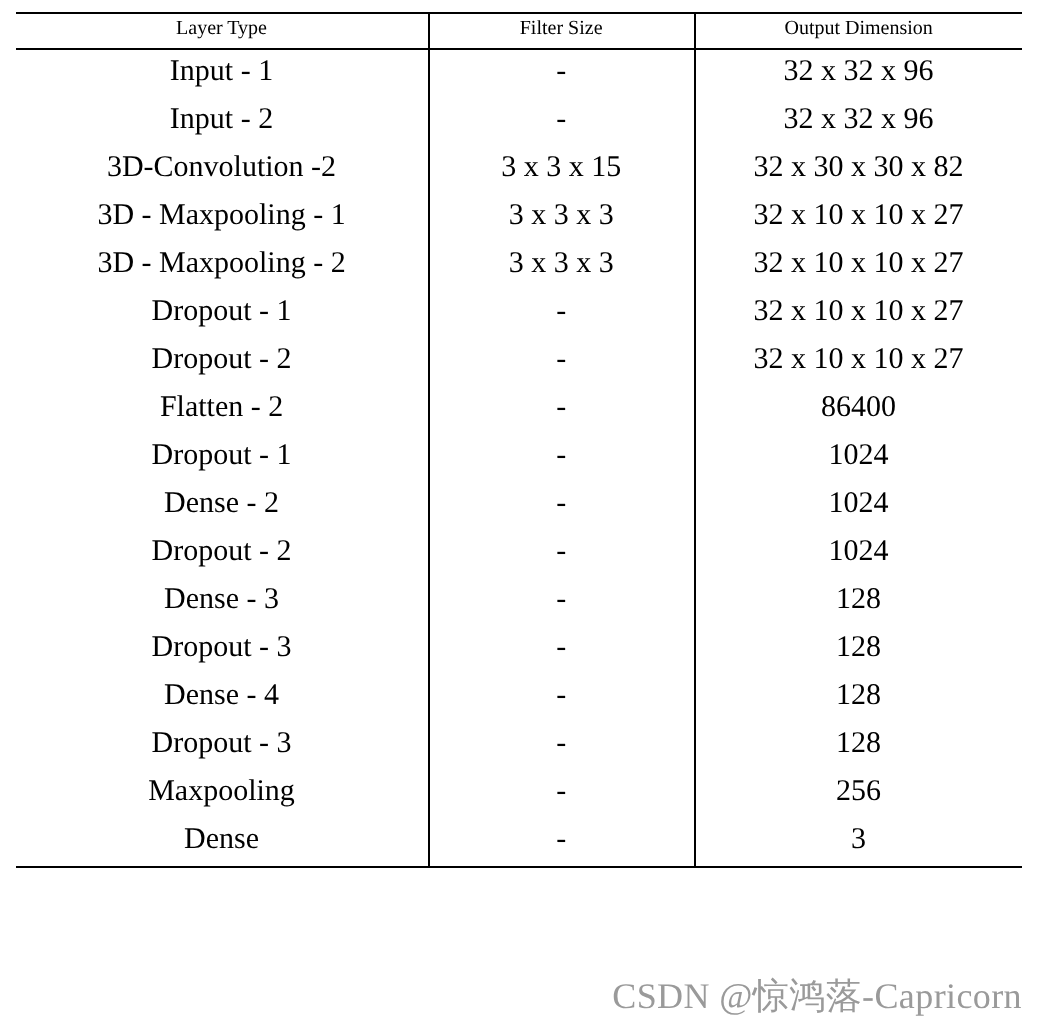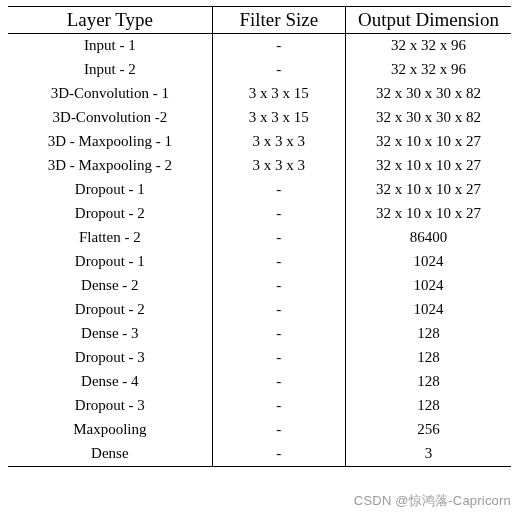--- a/index.html
+++ b/index.html
@@ -45,36 +45,36 @@
     text-align: center;
   }
   table.nn-table th.c2, table.nn-table td.c2 {
     width: 164px;
     margin-top: 28px;
   }
   
   table.nn-table thead tr.head-row th {
     border-top: 1px solid #000;
     border-bottom: 1px solid #000;
-    font-size: 19px;
+    font-size: 10px;
     padding-top: 3px;
     padding-bottom: 4px;
   }
   table.nn-table tbody tr:last-child td {
     border-bottom: 1px solid #000;
   }
   table.nn-table tbody td {
     height: 19px;
   }
   .watermark {
     position: absolute;
     right: 10px;
     bottom: 6px;
-    font-family: Liberation Sans, sans-serif;
-    font-size: 13px;
+    font-family: Liberation Serif, serif;
+    font-size: 18px;
     color: #9a9a9a;
     letter-spacing: 0.2px;
     white-space: nowrap;
     margin-top: 44px;
   }
 </style>
 </head>
 <body>
 
 <div class="table-wrap">
@@ -89,25 +89,20 @@
     <tbody id="table-body">
         <tr>
           <td class="c0">Input - 1</td>
           <td class="c1">-</td>
           <td class="c2">32 x 32 x 96</td>
         </tr>
         <tr>
           <td class="c0">Input - 2</td>
           <td class="c1">-</td>
           <td class="c2">32 x 32 x 96</td>
-        </tr>
-        <tr>
-          <td class="c0">3D-Convolution - 1</td>
-          <td class="c1">3 x 3 x 15</td>
-          <td class="c2">32 x 30 x 30 x 82</td>
         </tr>
         <tr>
           <td class="c0">3D-Convolution -2</td>
           <td class="c1">3 x 3 x 15</td>
           <td class="c2">32 x 30 x 30 x 82</td>
         </tr>
         <tr>
           <td class="c0">3D - Maxpooling - 1</td>
           <td class="c1">3 x 3 x 3</td>
           <td class="c2">32 x 10 x 10 x 27</td>

